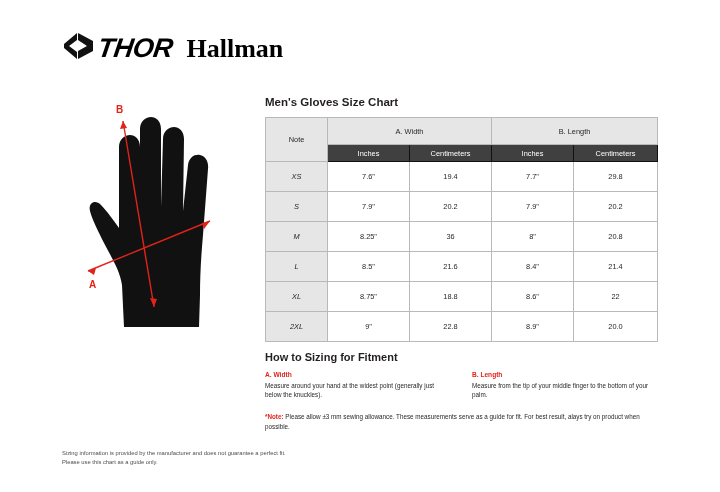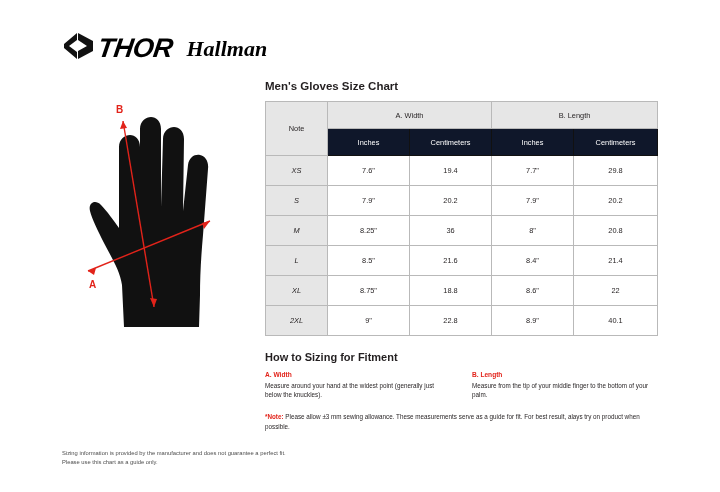--- a/index.html
+++ b/index.html
@@ -41,41 +41,40 @@
     font-weight: bold;
     font-size: 27px;
     letter-spacing: -0.5px;
     color: #000;
     font-style: italic;
     transform: skewX(-8deg);
     line-height: 1;
   }
   .hallman-word {
     font-family: "Liberation Serif", serif;
-    font-style: italic;
-    font-weight: bold;
-    font-size: 22px;
+    font-weight: bold;
+    font-size: 26px;
     color: #000;
     line-height: 1;
     position: relative;
     top: 1px;
   }
 
   
   .glove-art {
     position: absolute;
     left: 62px; top: 95px;
     width: 185px; height: 235px;
   }
   .glove-art svg { display: block; }
 
   
   .right-col {
     position: absolute;
-    left: 265px; top: 80px;
+    left: 265px; top: 96px;
     width: 392px;
   }
   .chart-title {
     font-size: 11.5px;
     font-weight: bold;
     color: #231f20;
     margin-bottom: 9px;
   }
 
   table.size-chart {
@@ -91,25 +90,25 @@
     color: #231f20;
     font-weight: normal;
   }
   .hdr-grey {
     background: #e6e6e6;
     font-weight: bold;
     font-size: 7.6px;
     height: 27px;
   }
   .hdr-black {
-    background: #0f172a;
+    background: #404040;
     color: #ffffff !important;
     font-weight: bold;
     font-size: 6.6px;
-    height: 27px;
+    height: 17px;
     border: 1px solid #111111 !important;
   }
   .size-cell {
     background: #e6e6e6;
     font-weight: bold;
     font-size: 7.8px;
     height: 30px;
     font-style: italic;
   }
   td.val { height: 30px; font-size: 7.6px; }
@@ -259,21 +258,21 @@
           <td class="val">8.75"</td>
           <td class="val">18.8</td>
           <td class="val">8.6"</td>
           <td class="val">22</td>
         </tr>
         <tr>
           <td class="size-cell">2XL</td>
           <td class="val">9"</td>
           <td class="val">22.8</td>
           <td class="val">8.9"</td>
-          <td class="val">40.1</td>
+          <td class="val">20.0</td>
         </tr>
       </tbody>
     </table>
   </div>
 
   <div class="howto">
     <div class="howto-title">How to Sizing for Fitment</div>
     <div class="howto-cols">
       <div class="howto-col">
         <div class="howto-head">A. Width</div>

